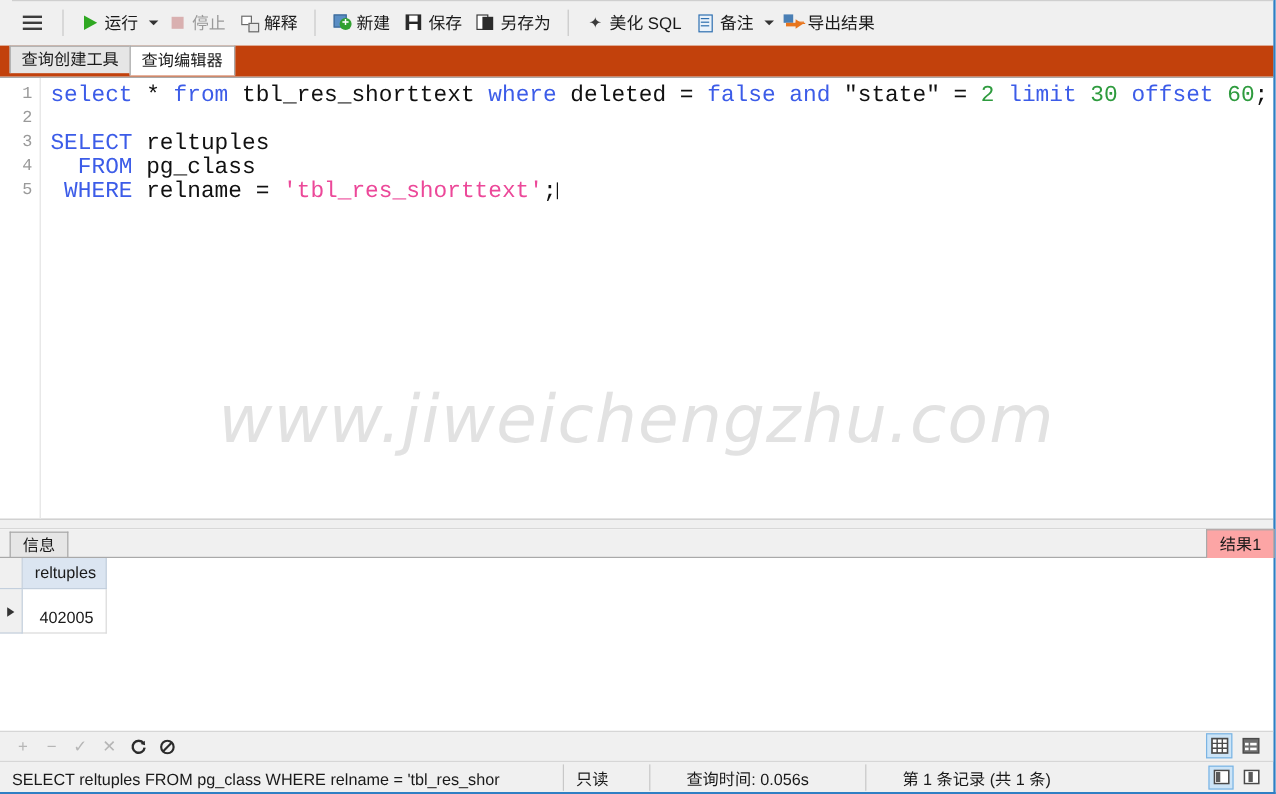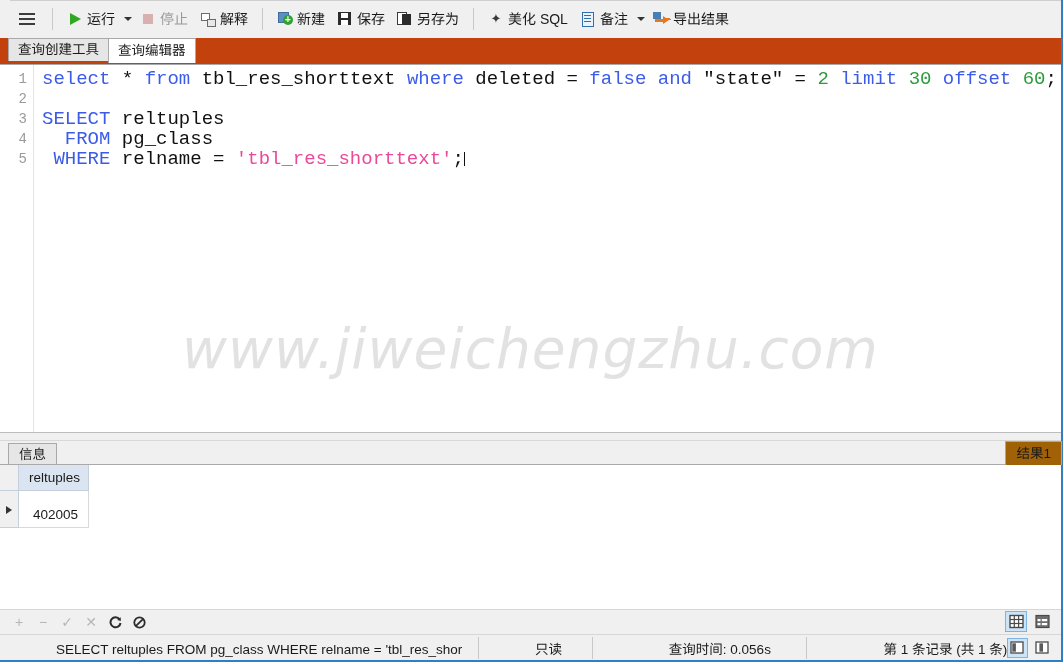--- a/index.html
+++ b/index.html
@@ -355,21 +355,21 @@
     font-size: 13.5px;
     border: 1px solid #a9a9a9;
     border-bottom: none;
     background: #e6e6e6;
     cursor: pointer;
     margin-right: -1px;
     position: relative;
     white-space: nowrap;
   }
   .rtab.active {
-    background: #a16207;
+    background: #fca5a5;
     height: 23px;
     line-height: 23px;
     z-index: 3;
   }
   .grid-area {
     flex: 1 1 auto;
     background: #ffffff;
     overflow: hidden;
     position: relative;
   }
@@ -475,21 +475,20 @@
     box-sizing: border-box;
     position: relative;
   }
   .sb-cell {
     padding: 0 10px;
     height: 22px;
     line-height: 26px;
     white-space: nowrap;
     overflow: hidden;
     box-sizing: border-box;
-    margin-left: 46px;
   }
   .sb-sql {
     width: 470px;
     border-right: 1px solid #c8c8c8;
     text-overflow: clip;
   }
   .sb-ro {
     width: 72px;
     border-right: 1px solid #c8c8c8;
   }

